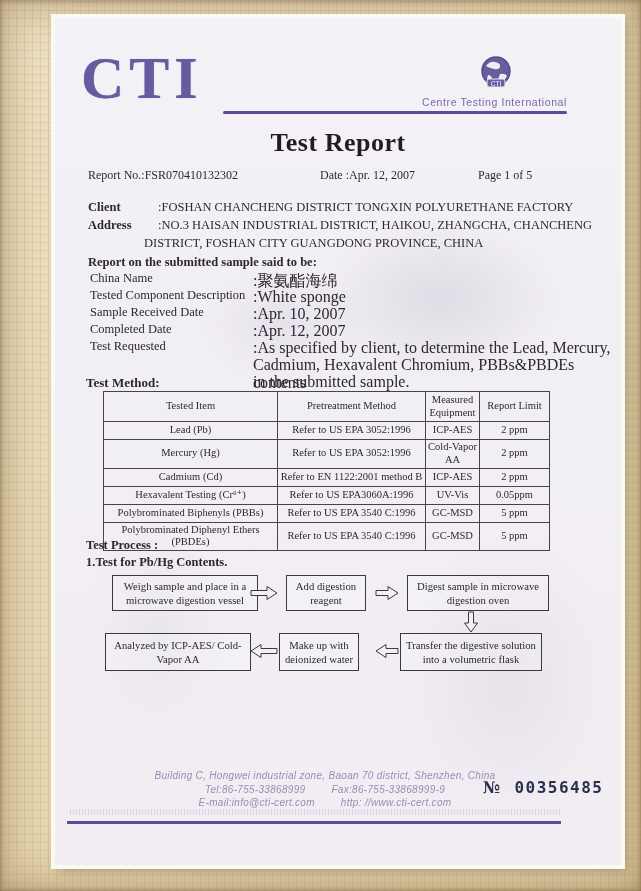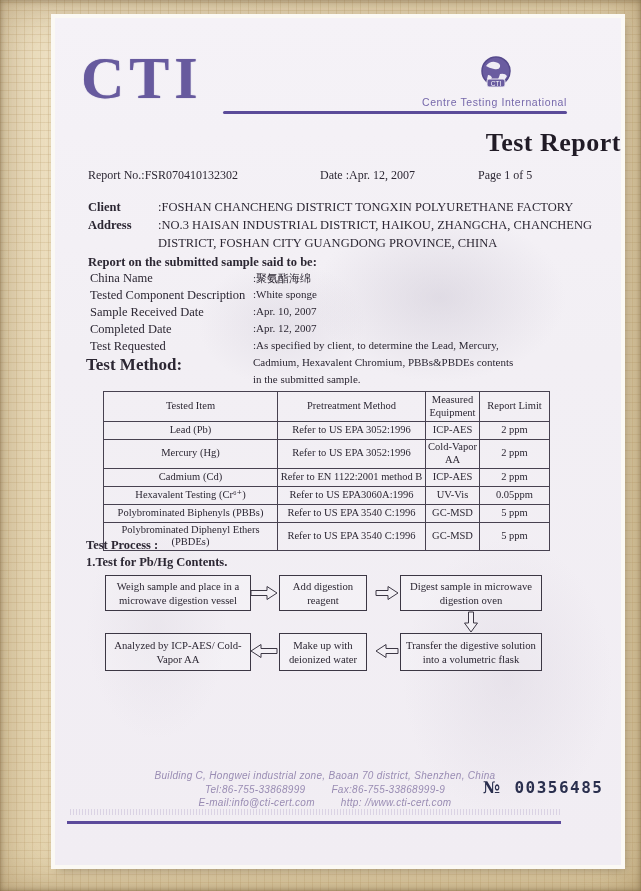--- a/index.html
+++ b/index.html
@@ -33,64 +33,64 @@
   }
   .abs{ position:absolute; }
 
   
   .cti-wordmark{ left:26px; top:30px; font-size:60px; font-weight:bold; letter-spacing:5px;
     color:#675a9e; line-height:1; text-shadow:0 0 1px rgba(103,90,158,.6); }
   .globe{ left:423px; top:36px; }
   .brand-name{ left:292px; top:78px; width:220px; text-align:right;
     font-family:"Liberation Sans",sans-serif; font-size:10.5px; letter-spacing:.6px; color:#7668ab; }
   .header-rule{ left:168px; top:93px; width:344px; height:3px; background:#5b4b99; border-radius:2px; }
-  .report-title{ left:0; top:110px; width:100%; text-align:right;
+  .report-title{ left:0; top:110px; width:100%; text-align:center;
     font-size:26px; font-weight:bold; color:#211b26; letter-spacing:.5px; }
 
   
   .meta-row{ left:33px; top:150px; width:500px; height:16px; font-size:12px; }
   .meta-report{ left:0; top:0; }
   .meta-date{ left:232px; top:0; }
   .meta-page{ left:390px; top:0; }
 
   
   .doc-line{ font-size:12.5px; line-height:18px; }
   .lbl{ font-weight:bold; }
   .client-label{ left:33px; top:180px; }
   .client-value{ left:103px; top:180px; }
   .address-label{ left:33px; top:198px; }
   .address-line1{ left:103px; top:198px; }
-  .address-line2{ left:103px; top:216px; }
+  .address-line2{ left:89px; top:216px; }
   .sample-heading{ left:33px; top:237px; font-size:12.5px; font-weight:bold; }
 
   .sample-label{ left:35px; font-size:12.5px; }
-  .sample-value{ left:198px; font-size:11px; }
-
-  
-  .method-heading{ left:31px; top:337px; font-size:17px; font-weight:bold; }
+  .sample-value{ left:198px; font-size:16px; }
+
+  
+  .method-heading{ left:31px; top:357px; font-size:13px; font-weight:bold; }
   .method-table{ left:48px; top:373px; border-collapse:collapse; table-layout:fixed; width:446px;
     font-size:10.5px; color:#2c2733; }
   .method-table th,.method-table td{ border:1px solid #474150; text-align:center;
     vertical-align:middle; padding:1px 2px; line-height:1.22; font-weight:normal; }
   .method-table tr.h-row{ height:30px; }
   .method-table tr.r-single{ height:18px; }
   .method-table tr.r-double{ height:27px; }
 
   
   .process-heading{ left:31px; top:520px; font-size:12.5px; font-weight:bold; }
   .process-sub{ left:31px; top:537px; font-size:12.5px; font-weight:bold; }
 
   .flowchart{ left:48px; top:557px; width:446px; height:96px; }
   .flow-box{ position:absolute; border:1px solid #3c3744; background:rgba(255,255,255,.18);
     font-size:10.7px; line-height:1.35; text-align:center;
     display:flex; align-items:center; justify-content:center; padding:1px 4px; }
-  .fb-r1{ top:0; height:36px; }
+  .fb-r1{ top:0; height:36px;margin-left:7px; }
   .fb-r2{ top:58px; height:38px; }
   .fb-c1{ left:2px;   width:146px; }
-  .fb-c2{ left:176px; width:88px;  }
+  .fb-c2{ left:176px; width:80px;  }
   .fb-c3{ left:297px; width:142px; }
   .flow-arrow{ position:absolute; }
   .fa-1{ left:147px; top:10px; }
   .fa-2{ left:272px; top:10px; }
   .fa-down{ left:360px; top:36px; }
   .fa-3{ left:272px; top:68px; }
   .fa-4{ left:147px; top:68px; }
 
   
   .footer-block{ left:55px; top:751px; width:430px; text-align:center;

